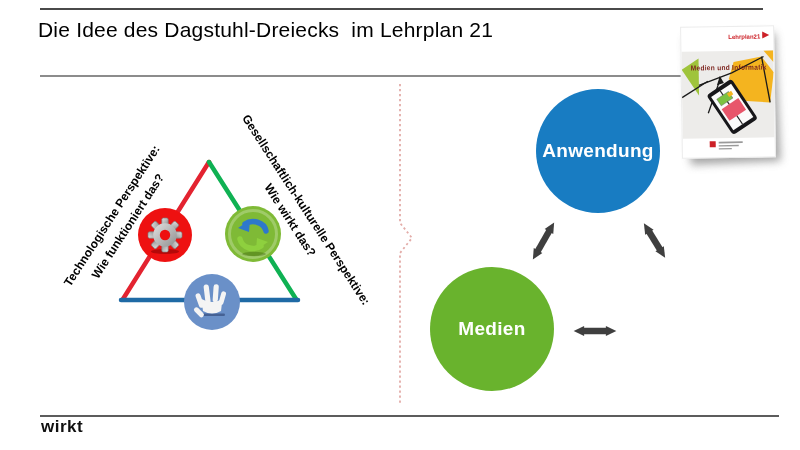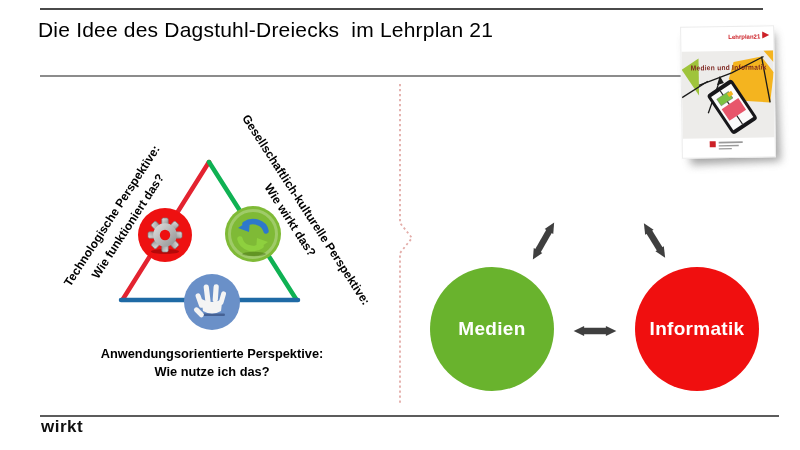--- a/index.html
+++ b/index.html
@@ -124,30 +124,26 @@
   </svg>
 
   <div id="rot-left" class="rot-label">
     <div>Technologische Perspektive:</div>
     <div>Wie funktioniert das?</div>
   </div>
   <div id="rot-right" class="rot-label">
     <div>Gesellschaftlich-kulturelle Perspektive:</div>
     <div>Wie wirkt das?</div>
   </div>
-  <div id="app-label">
-    <div>Anwendungsorientierte Perspektive:</div>
-    <div>Wie nutze ich das?</div>
+
+  <div id="vc-anwendung" class="vc">
+    <span>Anwendung</span>
   </div>
-
   <div id="vc-medien" class="vc">
     <span>Medien</span>
-  </div>
-  <div id="vc-informatik" class="vc">
-    <span>Informatik</span>
   </div>
 
   <div id="booklet">
     <div id="booklet-shadow"></div>
     <div id="booklet-cover">
       <svg width="92" height="130" viewBox="0 0 92 130">
         <defs>
             <clipPath id="bandclip">
               <rect x="0" y="24" width="92" height="87"></rect>
             </clipPath>

